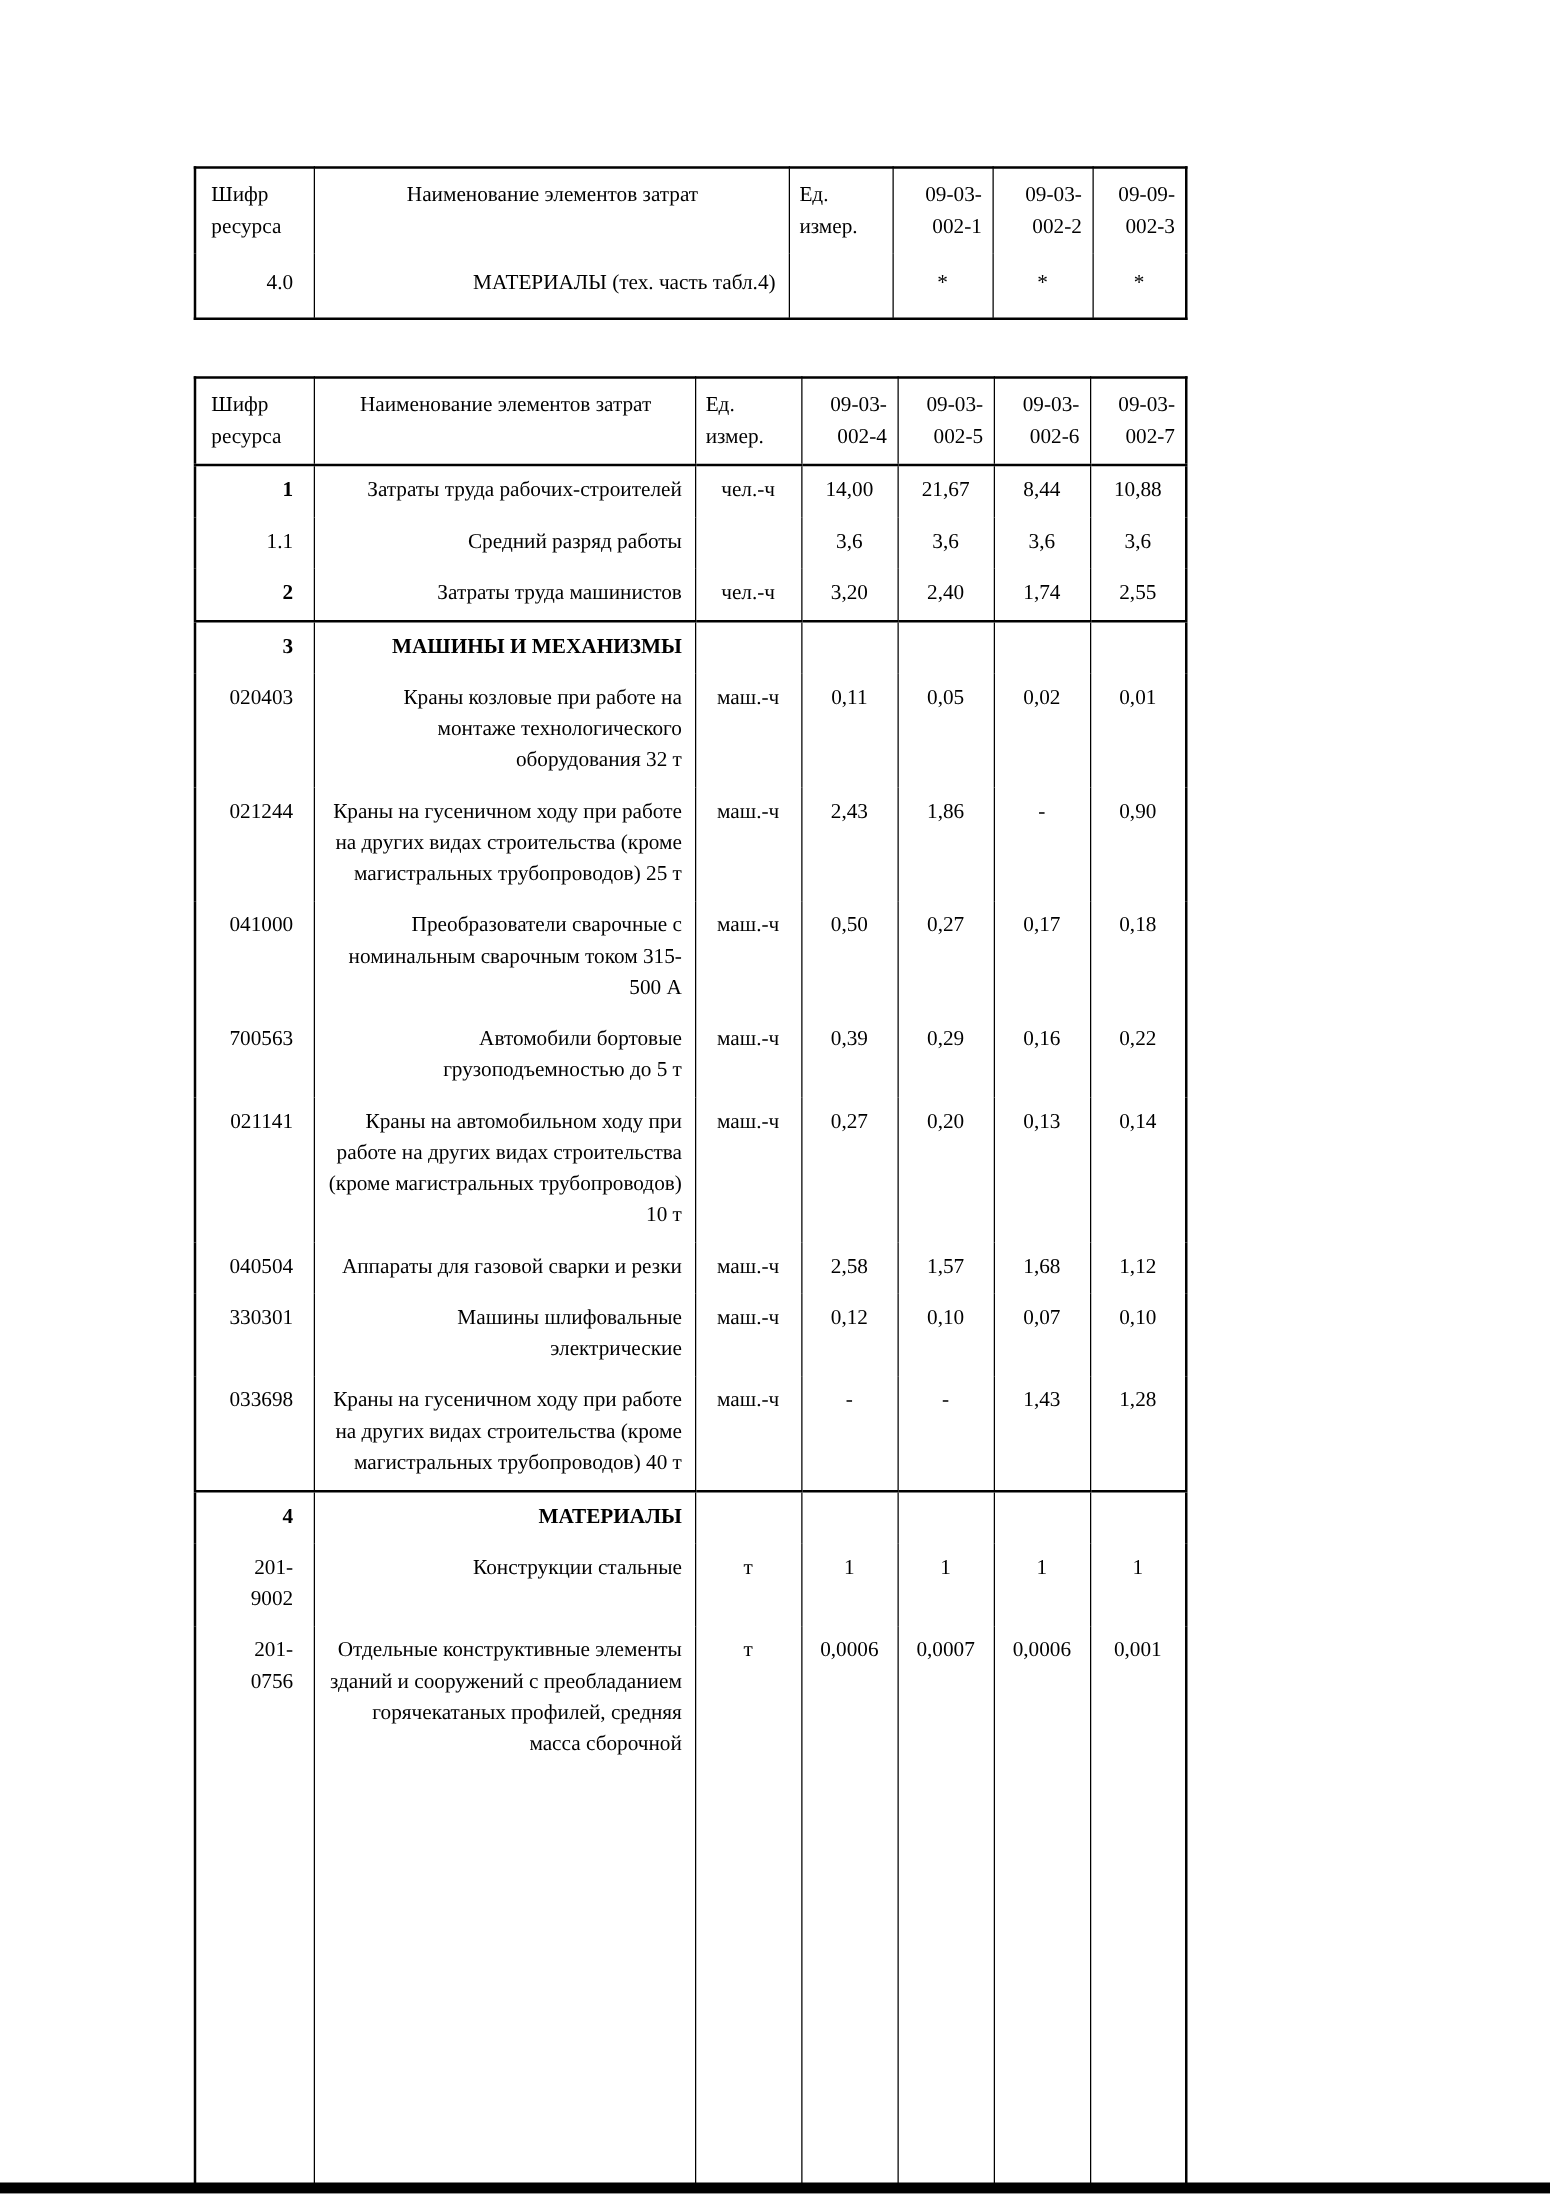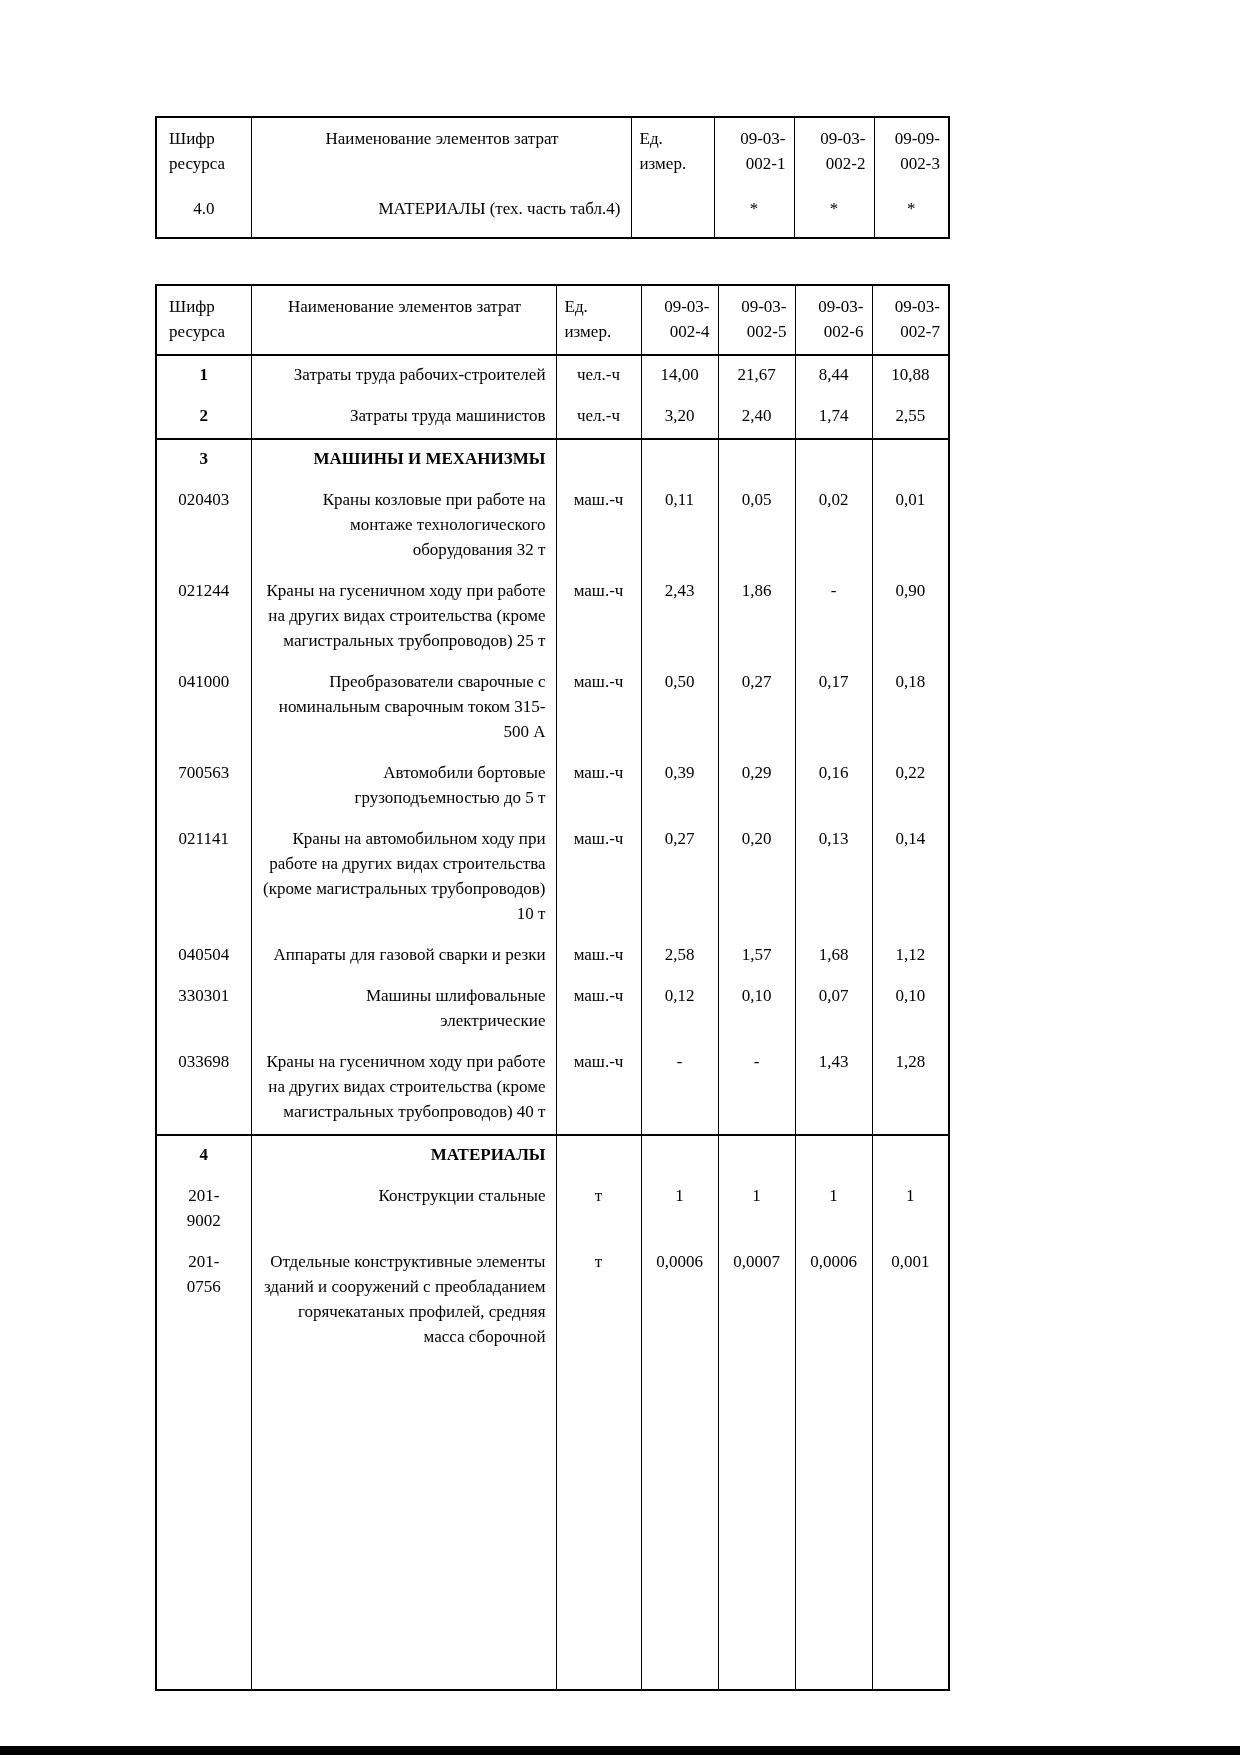--- a/index.html
+++ b/index.html
@@ -5,41 +5,41 @@
   html, body { margin: 0; padding: 0; background: #ffffff; }
   .page {
     position: relative;
     width: 1240px;
     height: 1755px;
     background: #ffffff;
     overflow: hidden;
     color: #000000;
     font-family: "Liberation Serif", serif;
   }
-  .content { position: absolute; top: 116px; left: 155px; }
+  .content { position: absolute; top: 133px; left: 155px; }
 
   table {
     border-collapse: collapse;
     table-layout: fixed;
     border: 2px solid #000000;
   }
   .t2 { margin-top: 45px; }
 
   td {
     border-left: 1px solid #000000;
     border-right: 1px solid #000000;
     vertical-align: top;
     font-size: 17px;
     line-height: 25px;
     padding: 6px 8px 10px 8px;
     word-wrap: break-word;
   }
 
   
-  .cc { text-align: center; padding-left: 16px; padding-right: 16px; margin-left: 45px; } 
+  .cc { text-align: right; padding-left: 16px; padding-right: 16px; margin-left: 45px; } 
   .cn { text-align: right; padding-left: 10px; padding-right: 10px; font-family: Liberation Serif, serif; }   
   .cu { text-align: center; }                                          
   .cv { text-align: center; }                                          
 
   
   .hdr td { padding-top: 8px; padding-bottom: 10px; }
   .hc { text-align: left; padding-left: 12px; padding-right: 10px; }
   .hn { text-align: center; padding-left: 10px; }
   .hu { text-align: left; padding-left: 8px; }
   .hv { text-align: right; }
@@ -125,20 +125,29 @@
       <tr>
         <td class="cc b">1</td>
         <td class="cn">Затраты труда рабочих-строителей</td>
         <td class="cu">чел.-ч</td>
         <td class="cv">14,00</td>
         <td class="cv">21,67</td>
         <td class="cv">8,44</td>
         <td class="cv">10,88</td>
       </tr>
 
+      <tr>
+        <td class="cc">1.1</td>
+        <td class="cn">Средний разряд работы</td>
+        <td class="cu"></td>
+        <td class="cv">3,6</td>
+        <td class="cv">3,6</td>
+        <td class="cv">3,6</td>
+        <td class="cv">3,6</td>
+      </tr>
 
       <tr>
         <td class="cc b">2</td>
         <td class="cn">Затраты труда машинистов</td>
         <td class="cu">чел.-ч</td>
         <td class="cv">3,20</td>
         <td class="cv">2,40</td>
         <td class="cv">1,74</td>
         <td class="cv">2,55</td>
       </tr>

